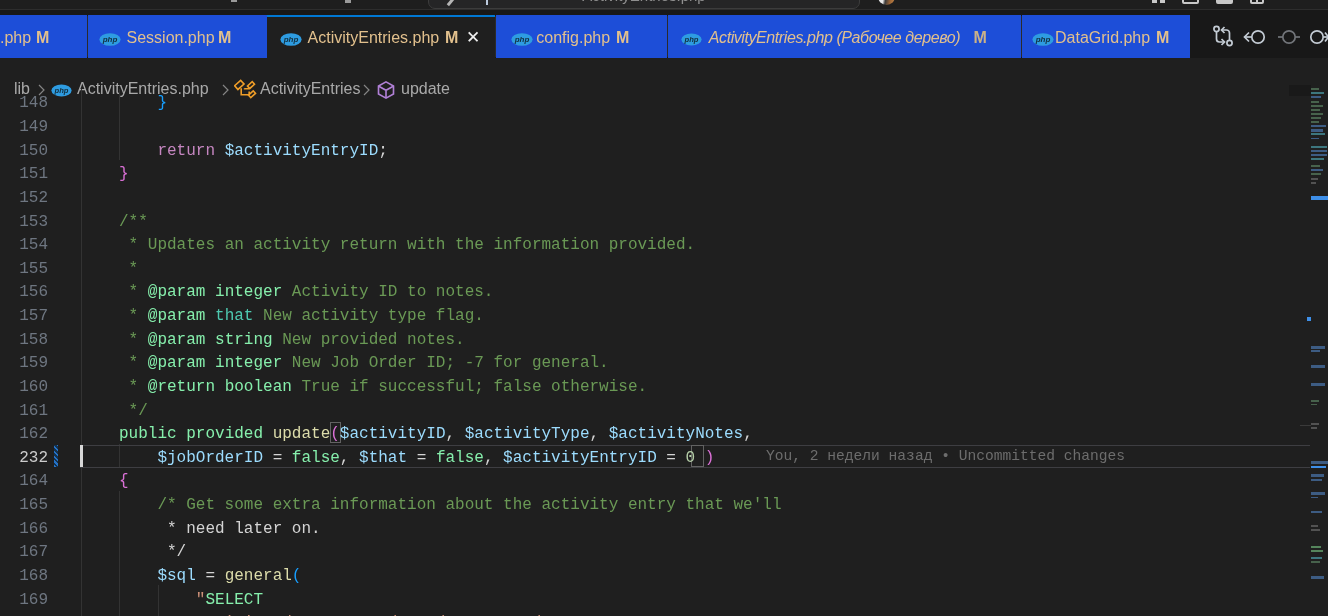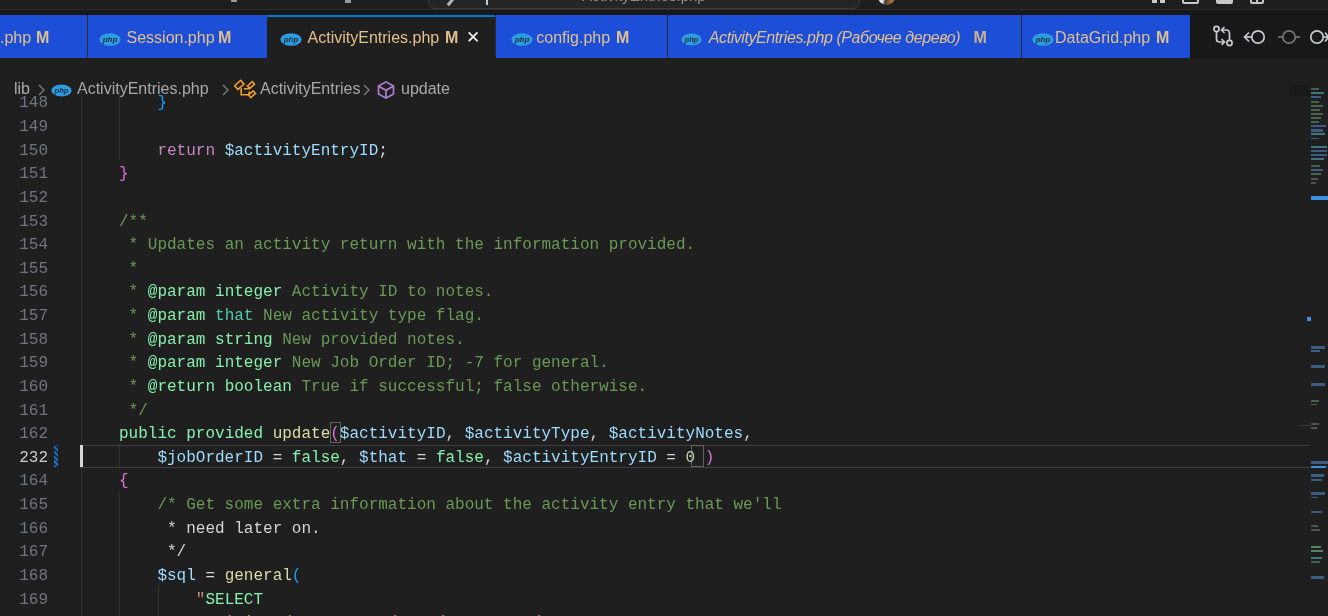--- a/index.html
+++ b/index.html
@@ -241,20 +241,21 @@
     <span class="bl">public</span> <span class="bl">provided</span> <span class="fn">update</span><span class="pk">(</span><span class="vr">$activityID</span>, <span class="vr">$activityType</span>, <span class="vr">$activityNotes</span>,
         <span class="vr">$jobOrderID</span> = <span class="bl">false</span>, <span class="vr">$that</span> = <span class="bl">false</span>, <span class="vr">$activityEntryID</span> = <span class="nm">0</span> <span class="pk">)</span>
     <span class="pk">{</span>
         <span class="c">/* Get some extra information about the activity entry that we'll</span>
          * need later on.
          */
         <span class="vr">$sql</span> = <span class="fn">general</span><span class="bb">(</span>
             <span class="st">"</span><span class="bl">SELECT</span>
             <span class="st">activity.date_created </span><span class="bl">AS</span><span class="st"> dateCreatedSort,</span></div>
 
+  <div id="blame">You, 2 недели назад • Uncommitted changes</div>
 
   <div class="abs" style="left:1289px;top:-4px;width:22px;height:11px;background:#191919"></div>
   <div id="minimap">
   <div class="mm" style="left:1311px;top:-1px;width:8px;height:1.8px;background:#47624c"></div>
   <div class="mm" style="left:1311px;top:3px;width:13px;height:2.2px;background:#3d767e"></div>
   <div class="mm" style="left:1311px;top:6.5px;width:10px;height:2.2px;background:#3d5c83"></div>
   <div class="mm" style="left:1311px;top:12px;width:8px;height:1.8px;background:#47624c"></div>
   <div class="mm" style="left:1311px;top:16px;width:12px;height:1.8px;background:#47624c"></div>
   <div class="mm" style="left:1311px;top:20px;width:9px;height:1.8px;background:#47624c"></div>
   <div class="mm" style="left:1311px;top:24px;width:12px;height:1.8px;background:#47624c"></div>

